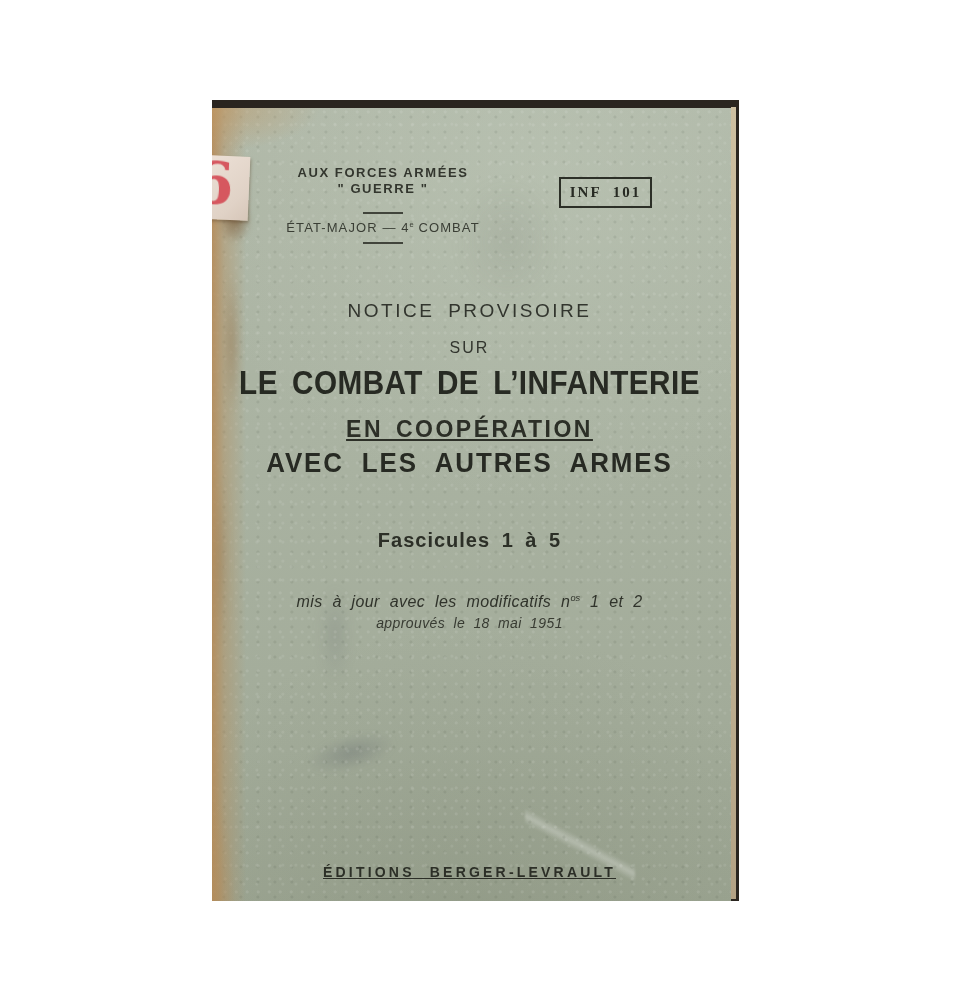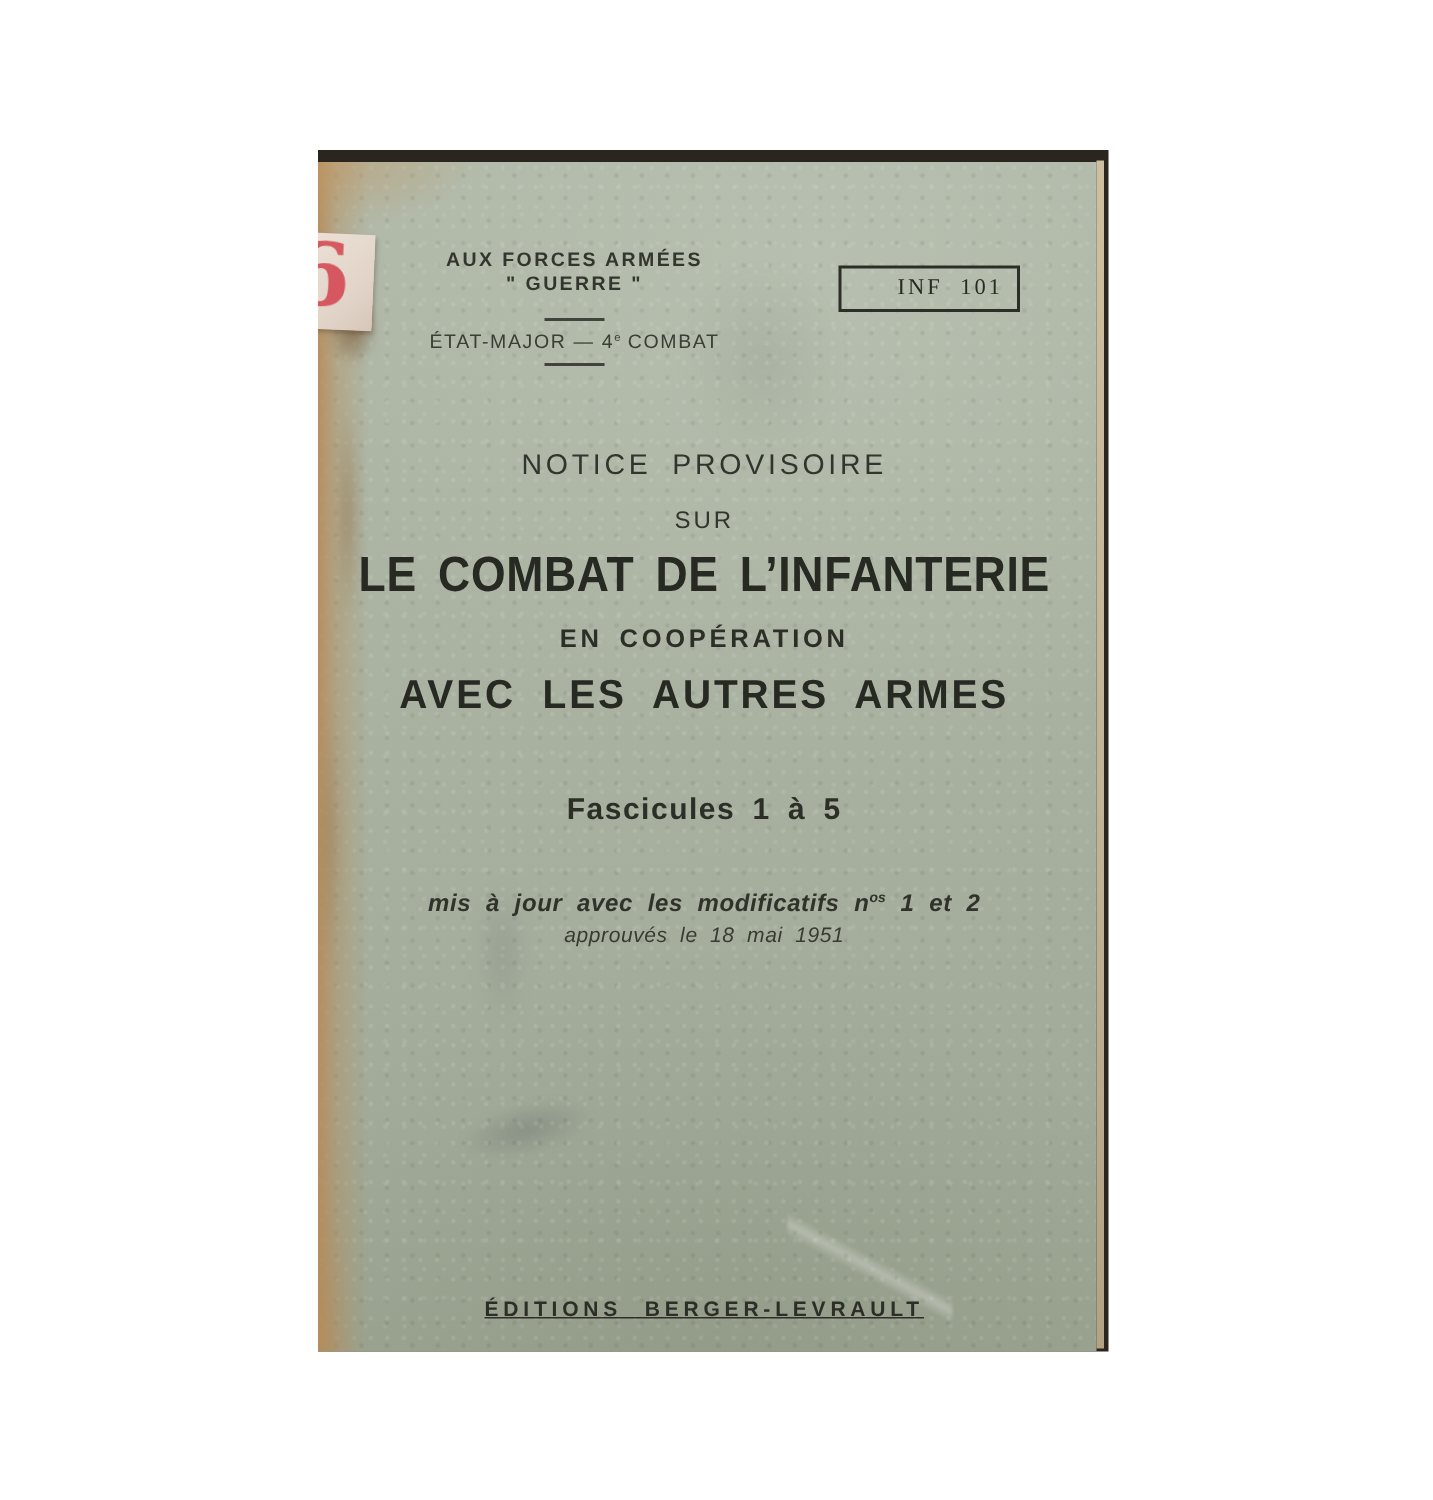--- a/index.html
+++ b/index.html
@@ -53,32 +53,32 @@
            font-size:58px;font-weight:bold;color:#d44a54;opacity:.9;filter:blur(.4px);}
   
   .txt{position:absolute;left:0;width:515px;text-align:center;color:#2e312a;z-index:5;}
   .admin{left:36px;width:270px;}
   .adm-l{display:block;font-size:13px;font-weight:bold;letter-spacing:1.6px;line-height:16px;color:#33362e;}
   .adm-dept{display:block;font-size:13px;font-weight:normal;letter-spacing:1.1px;color:#3a3e35;}
   .mini-rule{position:absolute;height:2px;width:40px;background:#41443b;z-index:5;}
   .sup{font-size:58%;vertical-align:super;letter-spacing:0;}
   .refbox{position:absolute;left:347px;top:69px;width:89px;height:27px;z-index:5;
           border:2px solid #2c2f27;display:flex;align-items:center;justify-content:center;
-          font-family:"Liberation Serif","DejaVu Serif",serif;font-size:15px;font-weight:normal;
-          letter-spacing:2px;word-spacing:6px;color:#272a23;padding-left:28px;}
+          font-family:"Liberation Serif","DejaVu Serif",serif;font-size:15px;font-weight:bold;
+          letter-spacing:2px;word-spacing:6px;color:#272a23;}
   .t-notice{top:192px;font-size:19px;letter-spacing:2.5px;word-spacing:6px;font-weight:500;color:#32352e;}
   .t-sur{top:231px;font-size:16px;letter-spacing:2px;color:#32352e;}
   .t-main{top:256px;font-size:33px;font-weight:bold;letter-spacing:.5px;word-spacing:6px;
           transform:scaleX(.9);transform-origin:50% 50%;white-space:nowrap;color:#272a23;}
-  .t-coop{top:308px;font-size:17px;font-weight:bold;letter-spacing:2.5px;word-spacing:4px;color:#2c2f27;}
+  .t-coop{top:308px;font-size:23px;font-weight:bold;letter-spacing:2.5px;word-spacing:4px;color:#2c2f27;text-decoration:underline;}
   .t-armes{top:340px;font-size:27px;font-weight:bold;letter-spacing:2px;word-spacing:9px;
           transform:scaleX(.96);transform-origin:50% 50%;white-space:nowrap;color:#272a23;}
   .t-fasc{top:421px;font-size:20px;font-weight:600;letter-spacing:1px;word-spacing:5px;color:#2c2f27;}
   .t-app1{top:446px;font-size:14px;letter-spacing:.6px;word-spacing:4px;color:#383b32;}
-  .t-maj{top:485px;font-size:16px;font-style:italic;font-weight:700;letter-spacing:.4px;word-spacing:5px;color:#30332b;}
+  .t-maj{top:485px;font-size:16px;font-style:italic;font-weight:400;letter-spacing:.4px;word-spacing:5px;color:#30332b;}
   .t-app2{top:507px;font-size:14px;font-style:italic;letter-spacing:.4px;word-spacing:4px;color:#383b32;}
   .t-pub{top:756px;font-size:14px;font-weight:bold;letter-spacing:3.2px;word-spacing:8px;color:#2c2f27;text-decoration:underline;}
 </style>
 </head>
 <body>
 
 <div class="stage">
   <div class="book">
     <div class="pages-edge"></div>
     <div class="cover">

